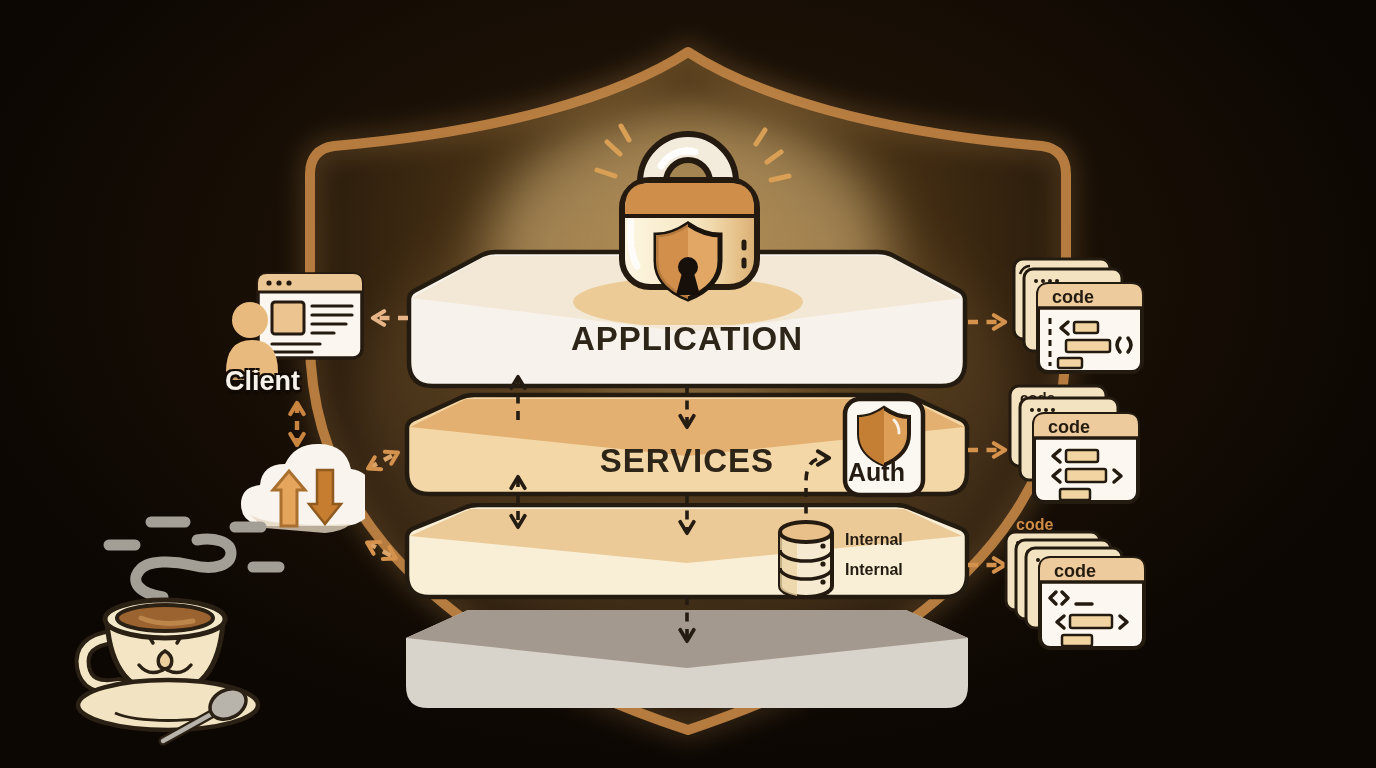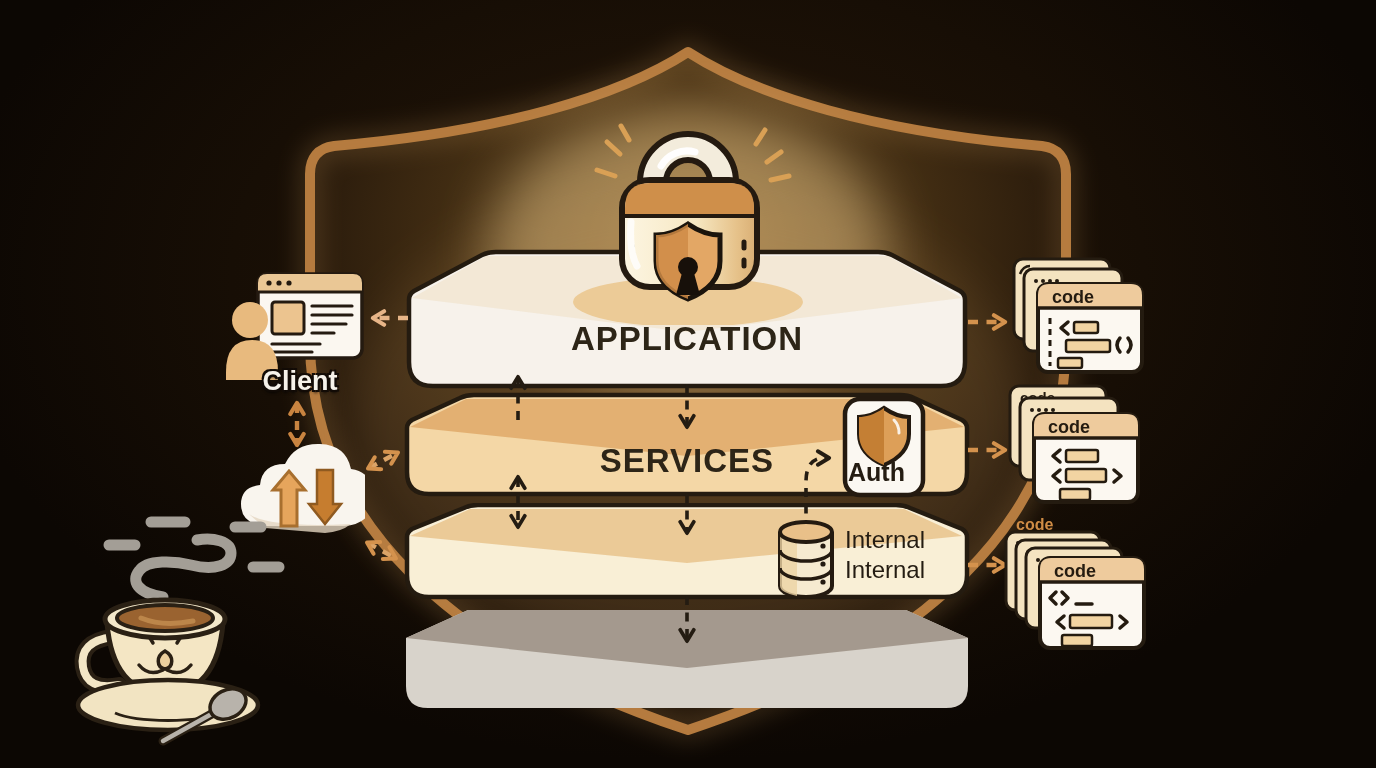--- a/index.html
+++ b/index.html
@@ -8,25 +8,25 @@
     font-family:"Liberation Sans","DejaVu Sans",sans-serif;
     background:radial-gradient(ellipse 950px 620px at 50% 36%, #261709 0%, #170e05 48%, #0c0703 78%);
   }
   .abs{position:absolute;}
   svg{display:block;}
   .band-label{
     position:absolute;left:0;right:0;text-align:center;
     font-weight:bold;font-size:33px;letter-spacing:1px;color:#2d2517;
   }
   .light-label{
-    position:absolute;text-align:center;font-weight:bold;font-size:27px;color:#f6f2ea;
+    position:absolute;text-align:left;font-weight:bold;font-size:27px;color:#f6f2ea;
     text-shadow:2px 2px 0 #120b06,-2px 2px 0 #120b06,2px -2px 0 #120b06,-2px -2px 0 #120b06,0 3px 3px rgba(0,0,0,.7);
   }
   .dark-label{font-weight:bold;color:#241c12;}
-  .db-label{position:absolute;font-weight:normal;font-size:24px;line-height:27px;color:#241c12;}
+  .db-label{position:absolute;font-weight:bold;font-size:16px;line-height:27px;color:#241c12;}
   .auth-label{position:absolute;font-size:25px;}
   .codeTitle{font:bold 18px "Liberation Sans",sans-serif;fill:#241b10;}
   .codeTitleSm{font:bold 15px "Liberation Sans",sans-serif;fill:#241b10;}
   .codeTitleOr{font:bold 16px "Liberation Sans",sans-serif;fill:#cf8c45;}
 </style>
 </head>
 <body>
 
 <div id="canvas">
 

